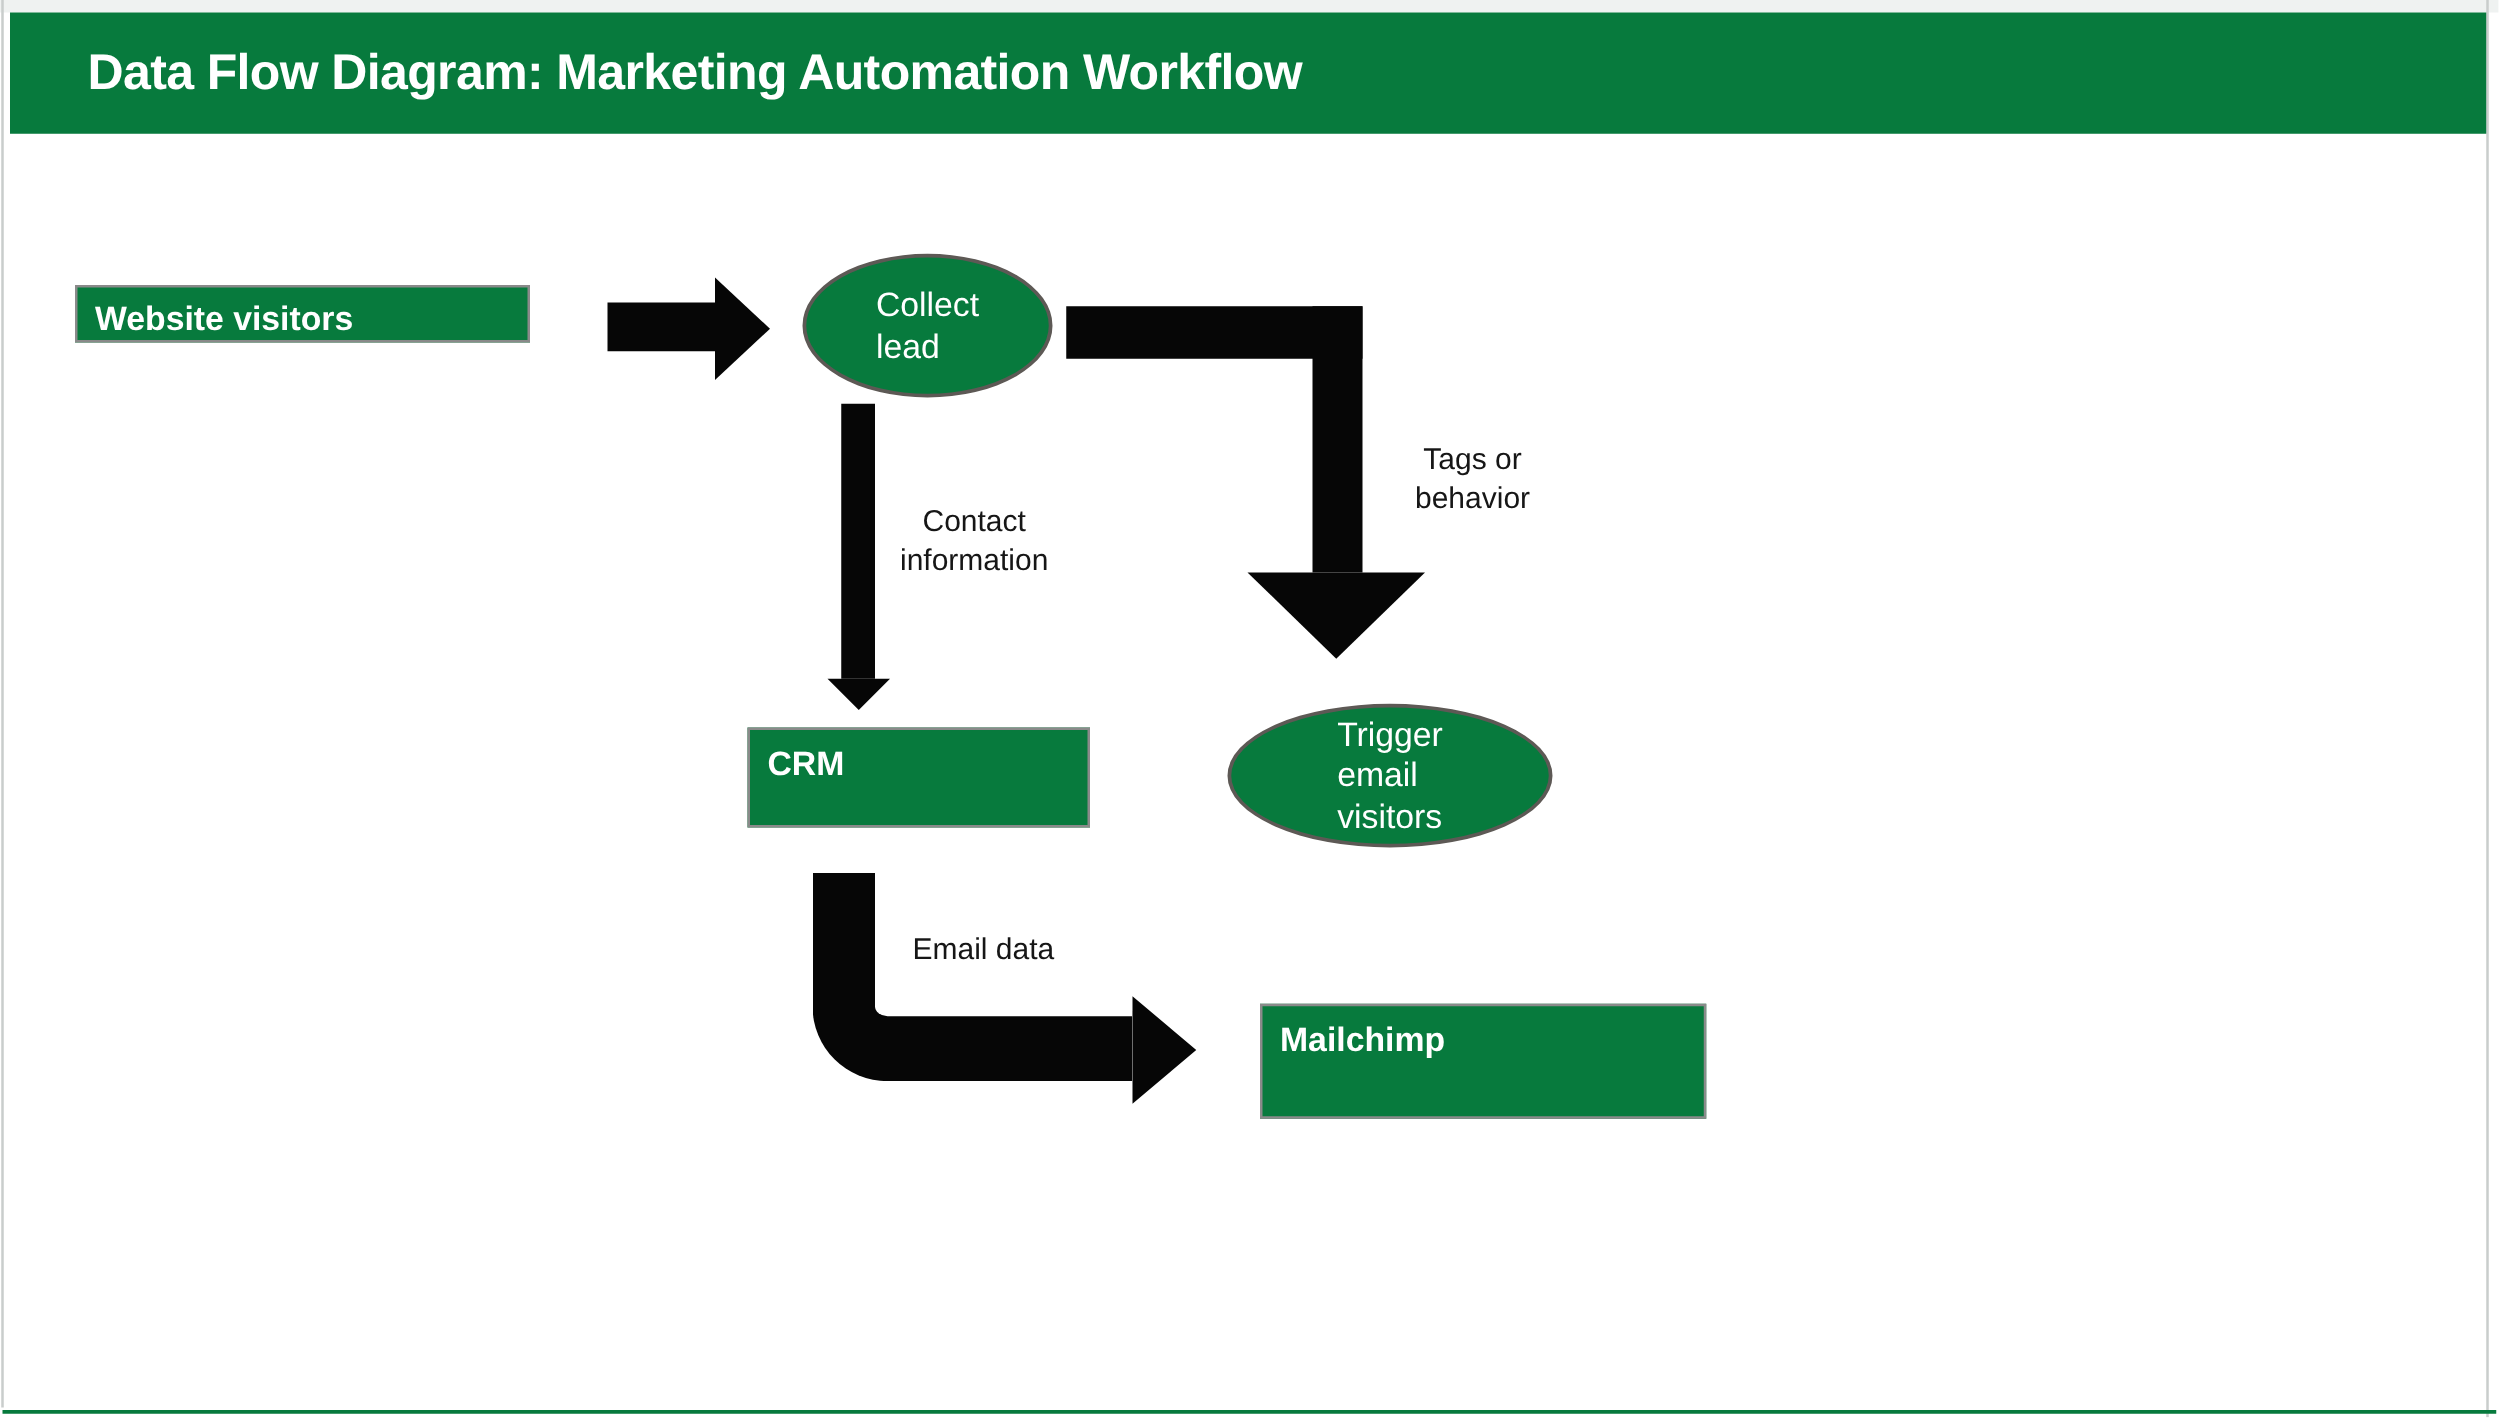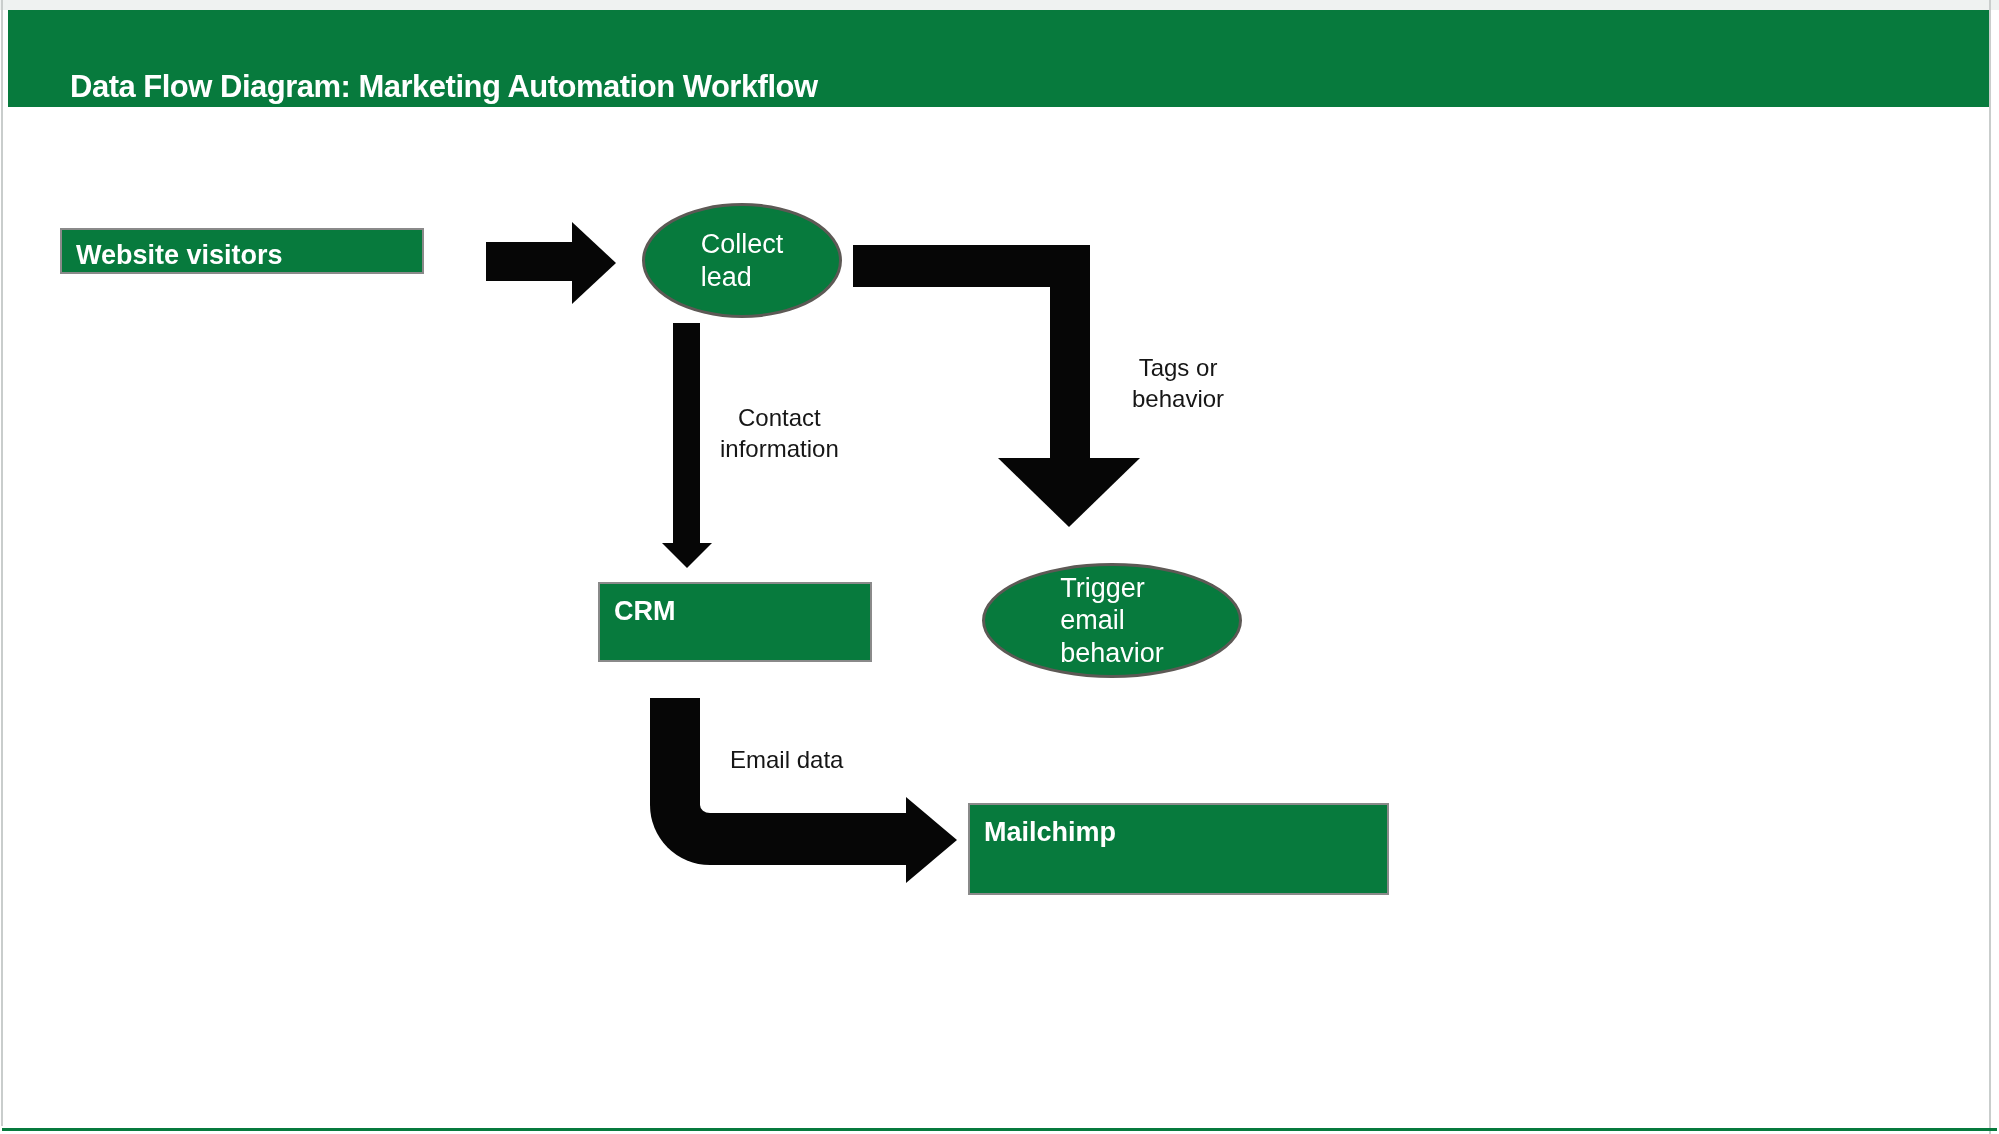--- a/index.html
+++ b/index.html
@@ -34,23 +34,22 @@
   .bottom-strip{
     position:absolute;left:2px;top:1128px;width:1995px;height:3px;
     background:var(--green,#077a3d);
   }
   .header-bar{
     position:absolute;left:8px;top:10px;width:1981px;height:97px;
     background:var(--green,#077a3d);
   }
   .header-title{
     position:absolute;left:62px;top:0;height:116px;line-height:97px;
-    color:#ffffff;font-size:31px;font-weight:bold;letter-spacing:-0.5px;
+    color:#ffffff;font-size:40px;font-weight:bold;letter-spacing:-0.5px;
     white-space:nowrap;
-    margin-top:28px;
   }
   .node-rect{
     position:absolute;
     background:var(--green,#077a3d);
     border:2px solid var(--rect-border,#8a8a8a);
   }
   .rect-label{
     display:block;
     padding:12px 0 0 14px;
     color:#ffffff;font-size:27px;font-weight:bold;line-height:1.18;
@@ -152,20 +151,20 @@
   <div>
     <div class="curved-elbow"></div>
     <div class="tri tri-right-2" style="left:906px;top:797px"></div>
   </div>
 
   <div class="edge-label" style="left:730px;top:744px">Email data</div>
 
   <div class="node-ellipse" style="left:982px;top:563px;width:260px;height:115px">
     <span class="ellipse-label">Trigger
 email
-behavior</span>
+visitors</span>
   </div>
 
-  <div class="node-rect" style="left:968px;top:803px;width:421px;height:92px">
+  <div class="node-rect" style="left:1008px;top:803px;width:357px;height:92px">
     <span class="rect-label">Mailchimp</span>
   </div>
 
 </div>
 
 </body></html>

